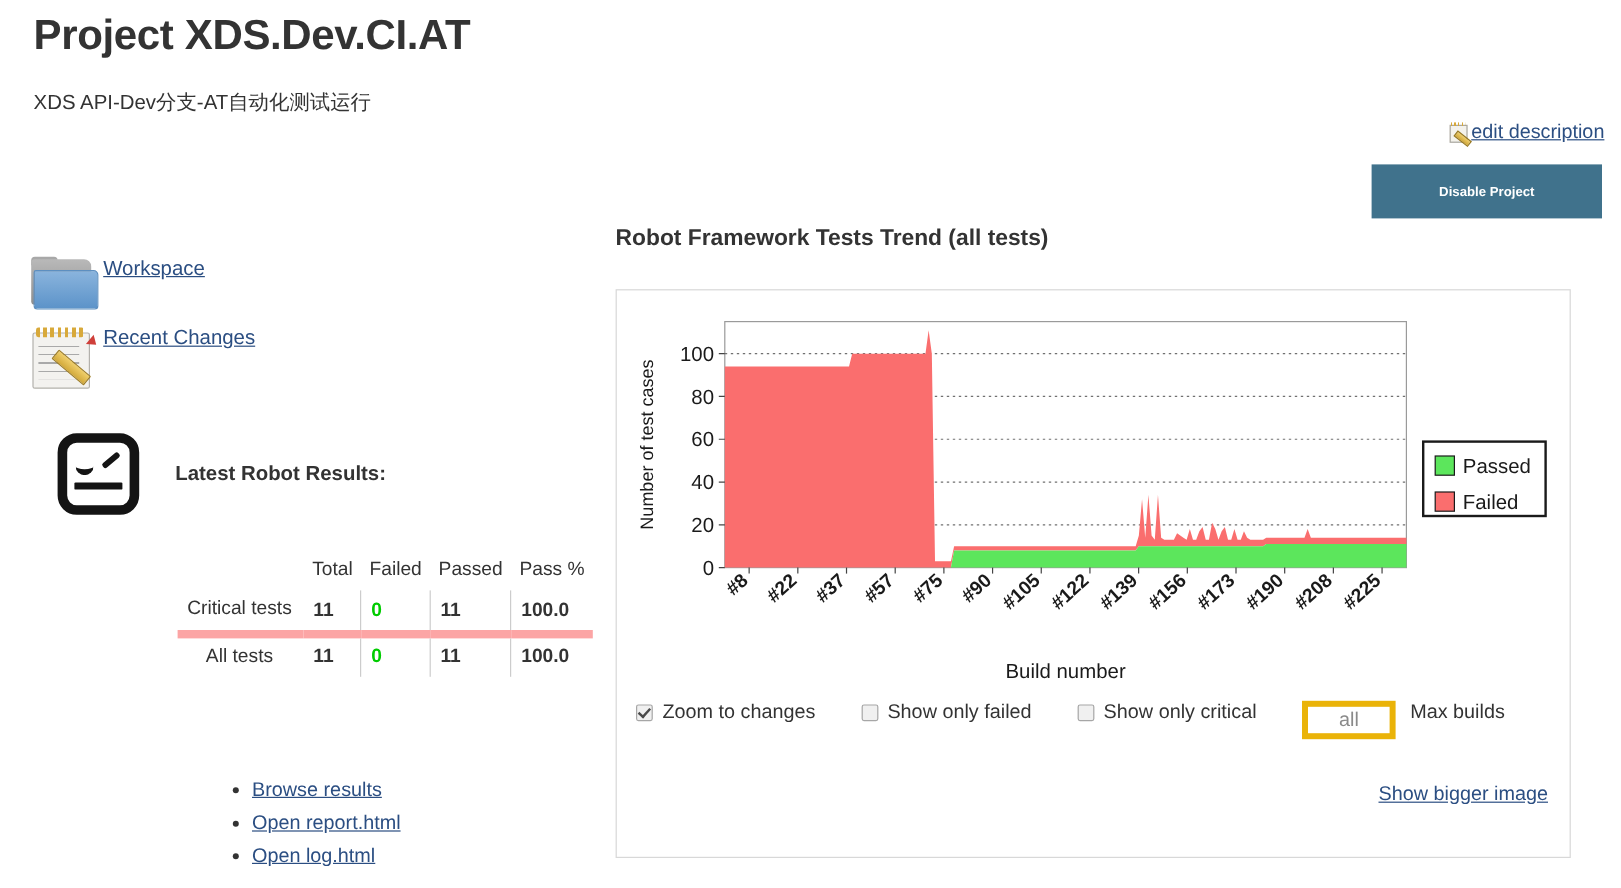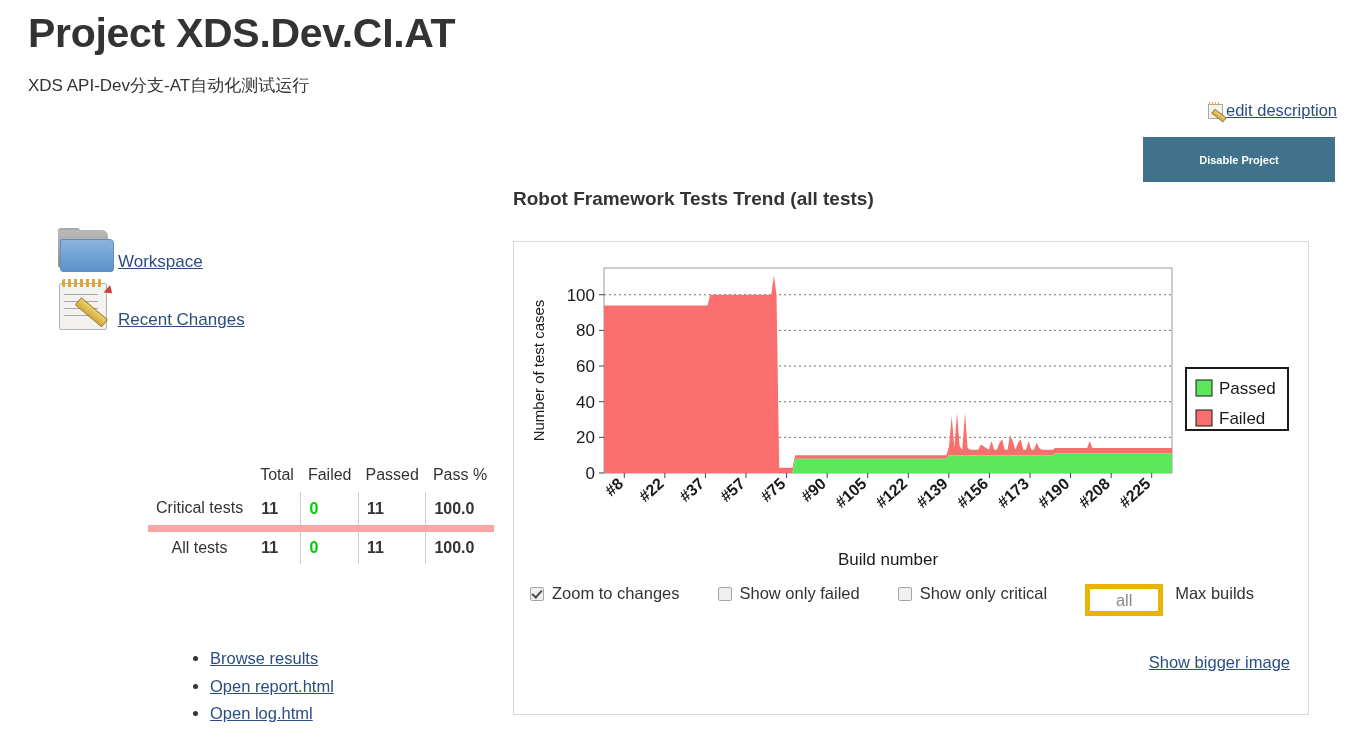--- a/index.html
+++ b/index.html
@@ -14,21 +14,21 @@
     color: #333333;
     position: relative;
     overflow: hidden;
   }
 
   
   #page-title {
     position: absolute;
     left: 28px;
     top: 10px;
-    font-size: 41px;
+    font-size: 35px;
     font-weight: bold;
     color: #333333;
     letter-spacing: -0.3px;
     white-space: nowrap;
   }
   #page-subtitle {
     position: absolute;
     left: 28px;
     top: 74px;
     font-size: 17px;
@@ -80,23 +80,23 @@
 
   
   #left-column {
     position: absolute;
     left: 0;
     top: 214px;
     width: 500px;
   }
   .nav-row {
     display: flex;
-    align-items: flex-end;
+    align-items: flex-start;
     height: 58px;
-    padding-left: 56px;
+    padding-left: 24px;
   }
   .nav-icon-wrap {
     width: 62px;
     flex: none;
     display: flex;
     align-items: center;
     justify-content: flex-start;
   }
   .nav-link {
     font-size: 17px;
@@ -446,20 +446,29 @@
         <span class="pad"></span>
           <span class="rings"></span>
           <span class="lines"></span>
         <span class="pencil"></span>
           <span class="pencil-tip"></span>
       </span>
     </span>
     <span class="nav-link">Recent Changes</span>
   </div>
 
+  <div id="robot-row">
+    <span class="robot-icon">
+      <span class="shell"></span>
+        <span class="eye-left"></span>
+        <span class="eye-right"></span>
+        <span class="mouth"></span>
+    </span>
+    <span id="latest-results-heading">Latest Robot Results:</span>
+  </div>
 </div>
 
 <table id="results-table">
   <thead>
     <tr>
       <th class="corner"></th>
       <th>Total</th>
       <th>Failed</th>
       <th>Passed</th>
       <th>Pass %</th>

